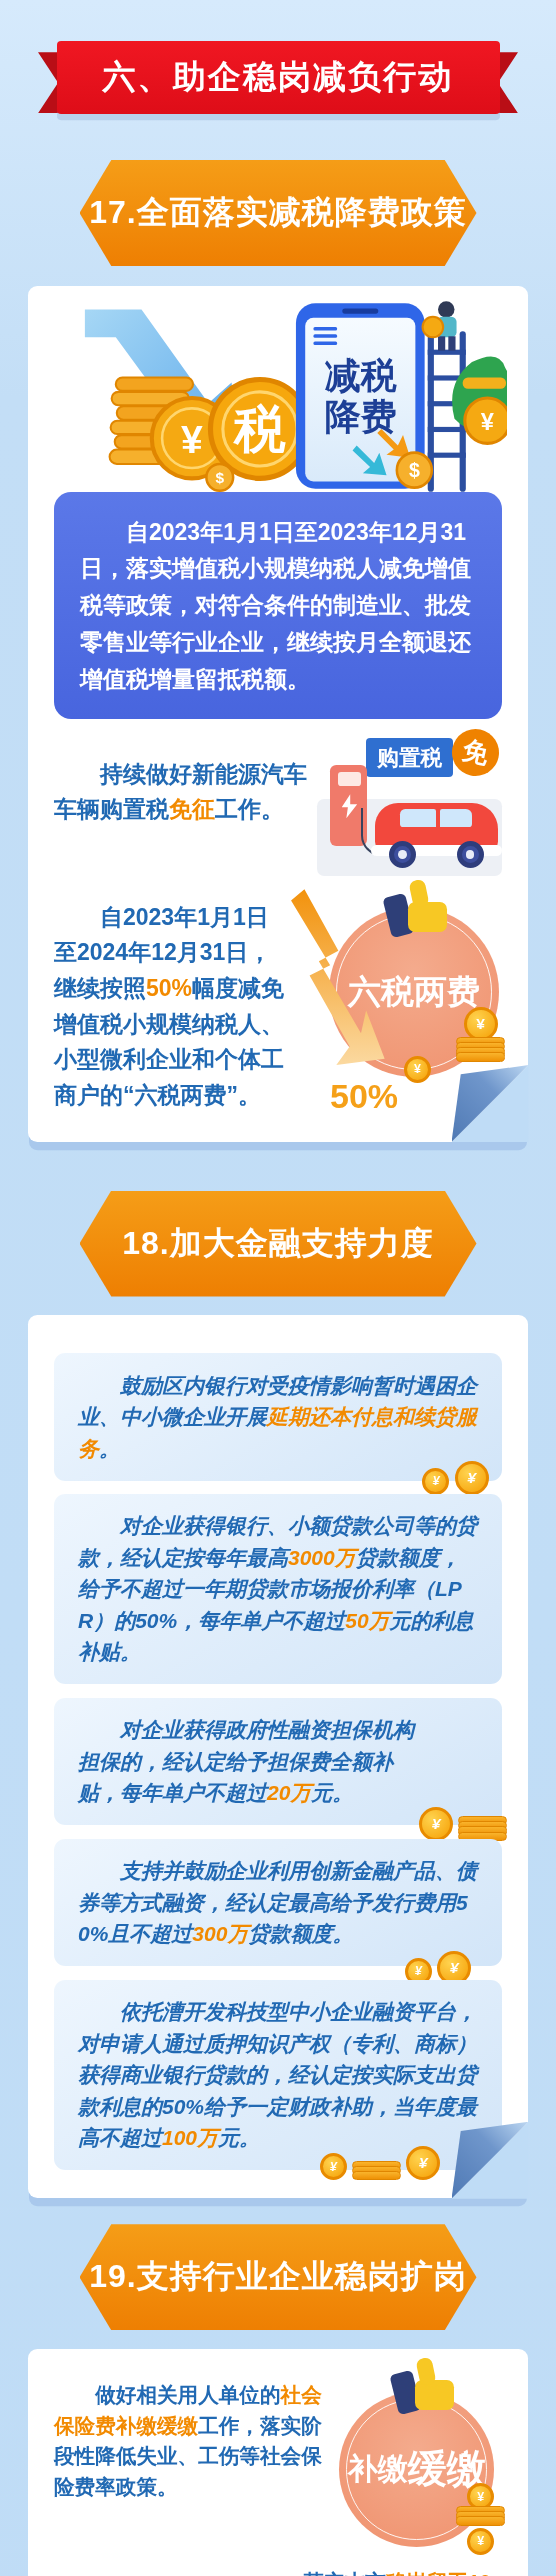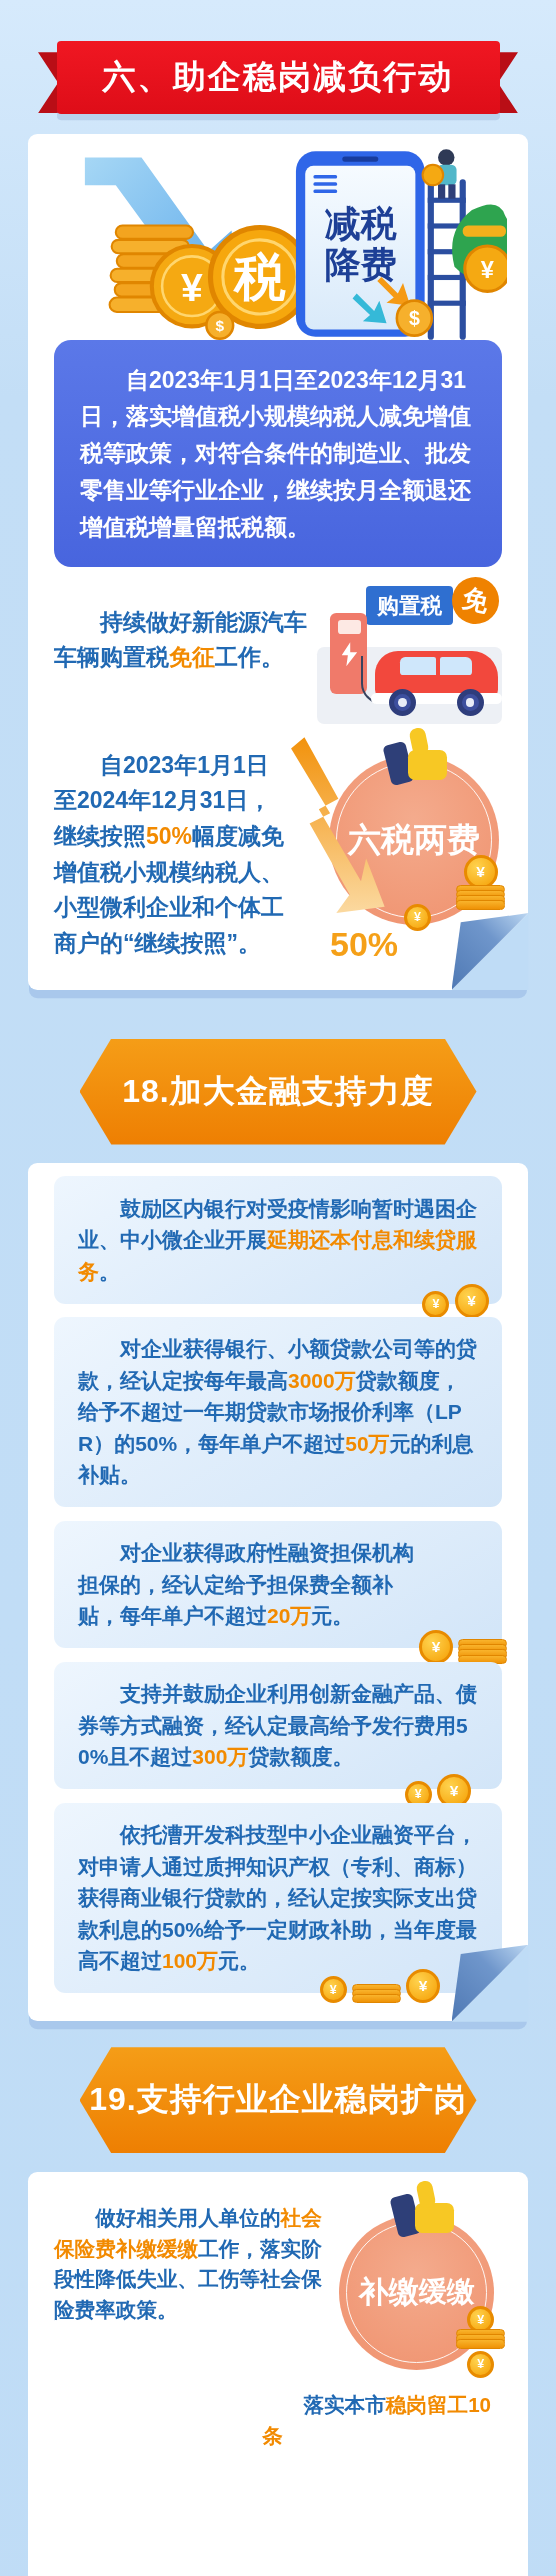--- a/index.html
+++ b/index.html
@@ -112,20 +112,23 @@
 <div id="page">
 
   <div class="ribbon">
     <div class="tail left"></div>
     <div class="tail right"></div>
     <div class="main">
       <span>六、助企稳岗减负行动</span>
     </div>
   </div>
 
+  <div class="hexhead" style="margin-top:46px;">
+    <span>17.全面落实减税降费政策</span>
+  </div>
 
   <div class="card" style="margin-top:19.6px;min-height:696px;">
     <div class="card-inner">
 
       <svg class="illu17" width="453" height="192" viewBox="0 0 880 372">
         <defs>
           <linearGradient id="scr" x1="0" y1="0" x2="0" y2="1">
             <stop offset="0" stop-color="#f6fbff"></stop>
               <stop offset="1" stop-color="#d9eafa"></stop>
           </linearGradient>
@@ -223,21 +226,21 @@
             <div class="win"></div>
             <div class="win2"></div>
             <div class="base"></div>
             <div class="wheel" style="left:14.4px;"></div>
             <div class="wheel" style="right:14.4px;"></div>
           </div>
         </div>
       </div>
 
       <div class="row" style="margin-top:20.6px;">
-        <div class="p s17p ind" style="flex:1;"><span>自2023年1月1日至2024年12月31日，继续按照</span><span class="hl">50%</span><span>幅度减免增值税小规模纳税人、小型微利企业和个体工商户的“继续按照”。</span></div>
+        <div class="p s17p ind" style="flex:1;"><span>自2023年1月1日至2024年12月31日，继续按照</span><span class="hl">50%</span><span>幅度减免增值税小规模纳税人、小型微利企业和个体工商户的“六税两费”。</span></div>
         <div class="badgewrap" style="width:206px;height:206px;margin-left:5.2px;">
           <svg class="zz" style="left:-7.2px;top:-10.3px;" width="108" height="206" viewBox="0 0 210 400">
             <defs>
                 <linearGradient id="zzg" x1="0" y1="0" x2="0" y2="1">
               <stop offset="0" stop-color="#f2920c"></stop>
                   <stop offset="1" stop-color="#fbd9a0"></stop>
                 </linearGradient>
               </defs>
             <path d="M30 0 L96 120 L58 140 L140 280 L150 236 L186 330 L92 342 L118 306 L40 168 L80 148 L4 22 Z" fill="url(#zzg)"></path>
           </svg>
@@ -267,21 +270,21 @@
     </div>
     <div class="cut"></div>
     <div class="flap"></div>
   </div>
 
   <div class="hexhead" style="margin-top:49px;">
     <span>18.加大金融支持力度</span>
   </div>
 
   <div class="card" style="margin-top:18.5px;min-height:732px;">
-    <div class="card-inner" style="padding-top:13px;">
+    <div class="card-inner" style="padding-top:38px;font-style:italic;">
 
       <div class="lbox">
         <div class="p s18p ind"><span>鼓励区内银行对受疫情影响暂时遇困企业、中小微企业开展</span><span class="hl">延期还本付息和续贷服务</span><span>。</span></div>
         <div class="deco" style="right:13.4px;bottom:-14.4px;">
           <div class="coin small">¥</div>
           <div class="coin">¥</div>
         </div>
       </div>
 
       <div class="lbox">
@@ -332,21 +335,21 @@
   </div>
 
   <div class="card" style="margin-top:18.5px;min-height:721px;">
     <div class="card-inner" style="padding-top:31px;">
 
       <div class="row">
         <div class="p s19p ind" style="flex:1;"><span>做好相关用人单位的</span><span class="hl">社会保险费补缴缓缴</span><span>工作，落实阶段性降低失业、工伤等社会保险费率政策。</span></div>
         <div class="badgewrap" style="width:170px;height:170px;margin-left:9.3px;">
           <div class="circlebadge" style="width:155px;height:155px;margin:12.4px 0 0 7.2px;">
             <span style="font-size:30px;">补缴</span>
-            <span style="font-size:28px;">缓缴</span>
+            <span style="font-size:39px;">缓缴</span>
           </div>
           <div class="thumb" style="left:62px;top:-20.6px;">
             <div class="sleeve"></div>
               <div class="fist"></div>
               <div class="tb"></div>
           </div>
           <div class="deco" style="right:-3.1px;bottom:-5.2px;flex-direction:column;align-items:center;gap:2.1px;">
             <div class="stack">
                 <div class="coin small">¥</div>
                 <i></i>

